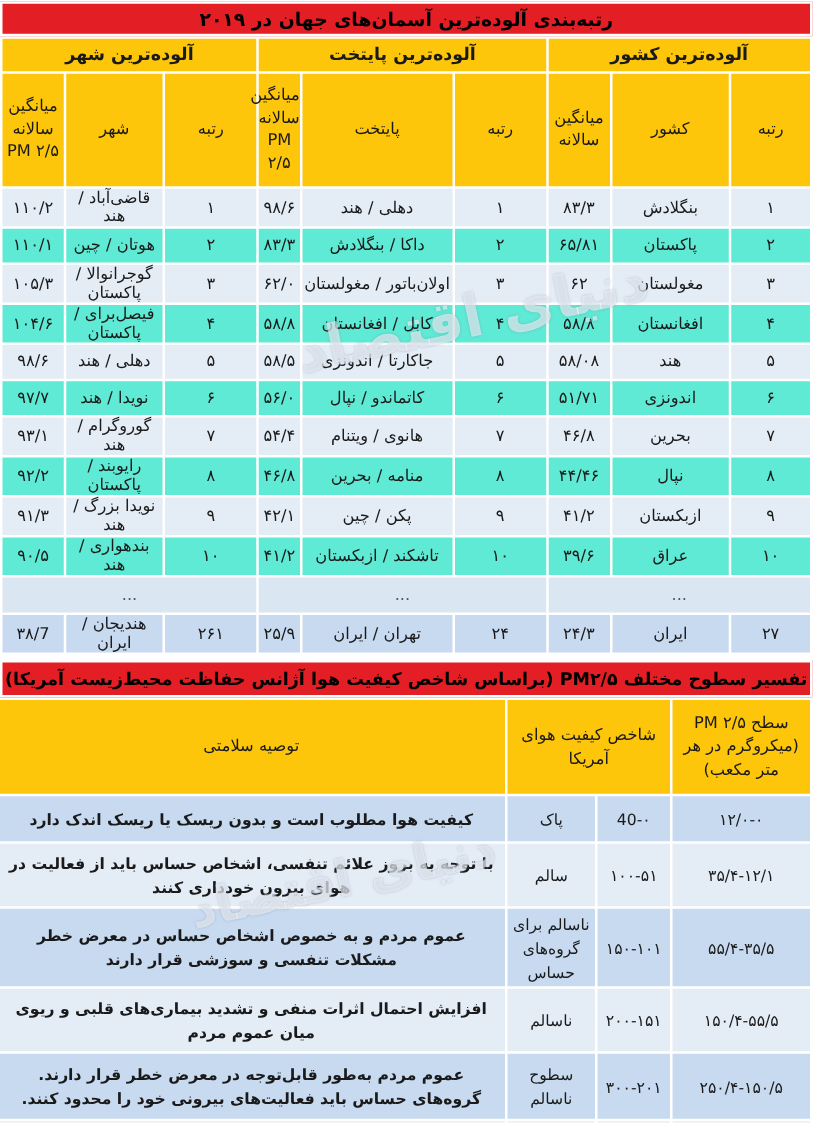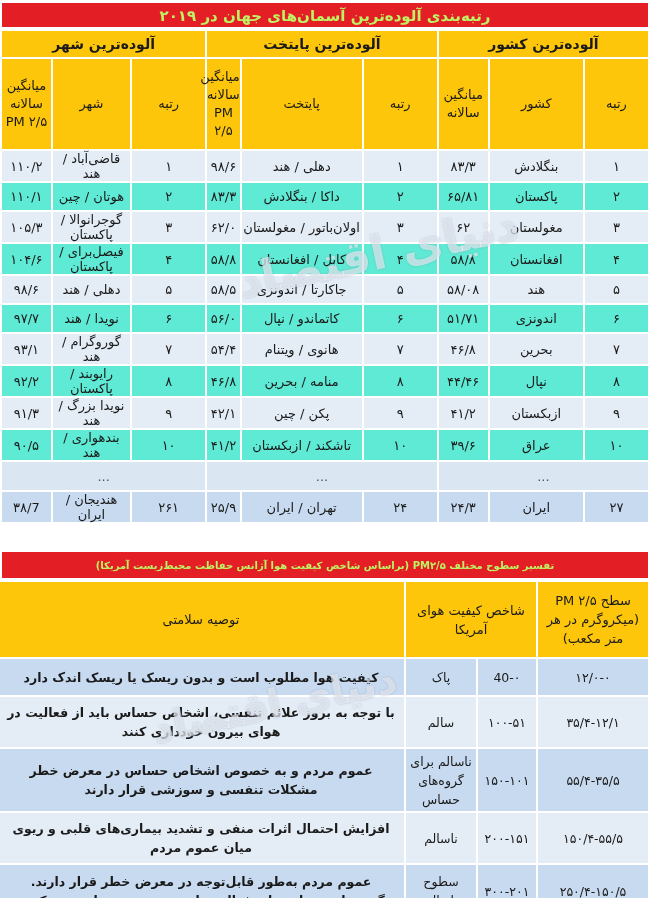--- a/index.html
+++ b/index.html
@@ -1,30 +1,30 @@
 <!DOCTYPE html>
 <html lang="fa" dir="rtl"><head>
 <meta charset="utf-8">
 <style>
   html, body { margin:0; padding:0; background:#ffffff; }
   body { width:650px; height:898px; overflow:hidden; font-family:"DejaVu Sans", sans-serif; color:#1a1a1a; }
   .wrap { position:relative; width:650px; }
-  .title-bar { background:#e31e24; color:#bef264; text-align:center; font-weight:bold; box-sizing:border-box; border:2px solid #fff; }
+  .title-bar { background:#e31e24; color:#000000; text-align:center; font-weight:bold; box-sizing:border-box; border:2px solid #fff; }
   .t1 { height:28px; line-height:26px; font-size:15px; margin-top:1px; }
   table { border-collapse:separate; border-spacing:2px; width:650px; table-layout:fixed; }
   td, th { text-align:center; vertical-align:middle; padding:0; font-weight:normal; }
   th { background:#fdc60a; color:#1a1a1a; }
   .grp th { height:26px; font-size:14px; font-weight:bold; }
   .hdr th { height:90px; font-size:13px; line-height:18px; }
   .r td { height:27px; font-size:13px; }
   .r.o td { background:#e4ecf6; }
   .r.e td { background:#5eead4;text-align:center; }
   .r.dots td { background:#dbe6f3; height:28px; color:#555; }
   .r.last td { background:#c7daf0; }
-  .t2 { height:30px; line-height:28px; font-size:10px; margin-top:26px; }
+  .t2 { height:30px; line-height:28px; font-size:14px; margin-top:4px; }
   .h2 th { height:75px; font-size:13px; line-height:19px; }
   .r2 td { font-size:12.5px; line-height:19px; }
   .r2.o td { background:#e4ecf6; }
   .r2.e td { background:#c7daf0; }
   .watermark { position:absolute; pointer-events:none; color:rgba(255,255,255,0.55); font-size:46px; font-weight:bold; transform:rotate(-12deg); text-shadow:0 0 2px rgba(120,140,170,0.5); }
 </style>
 </head>
 <body>
 
 <div class="wrap">

